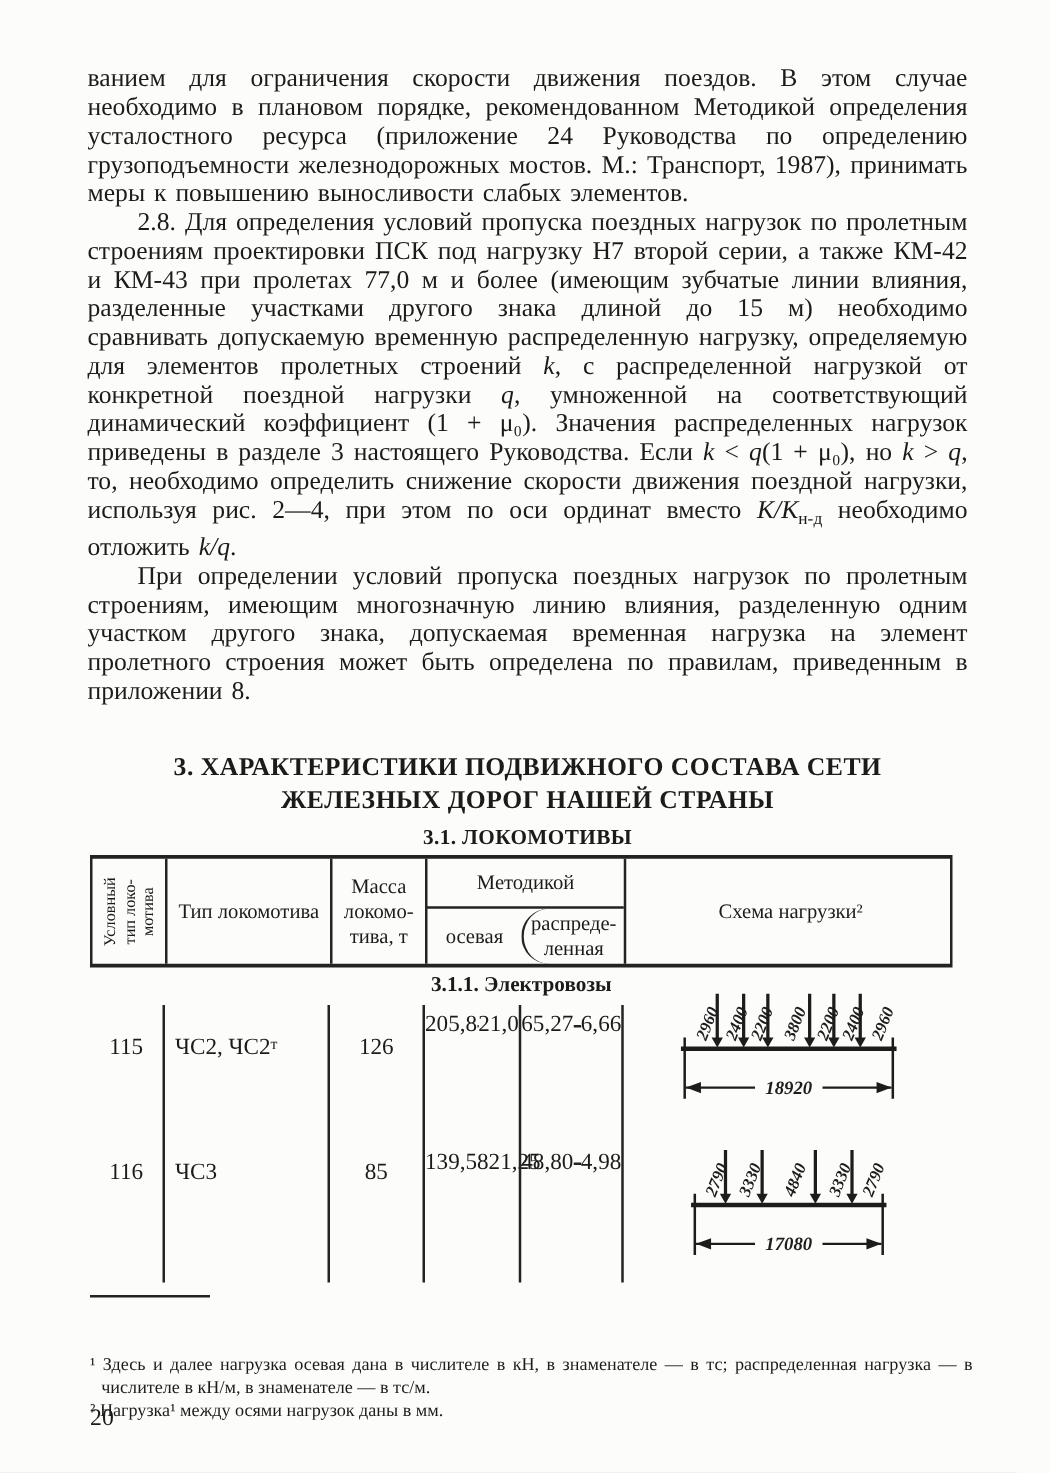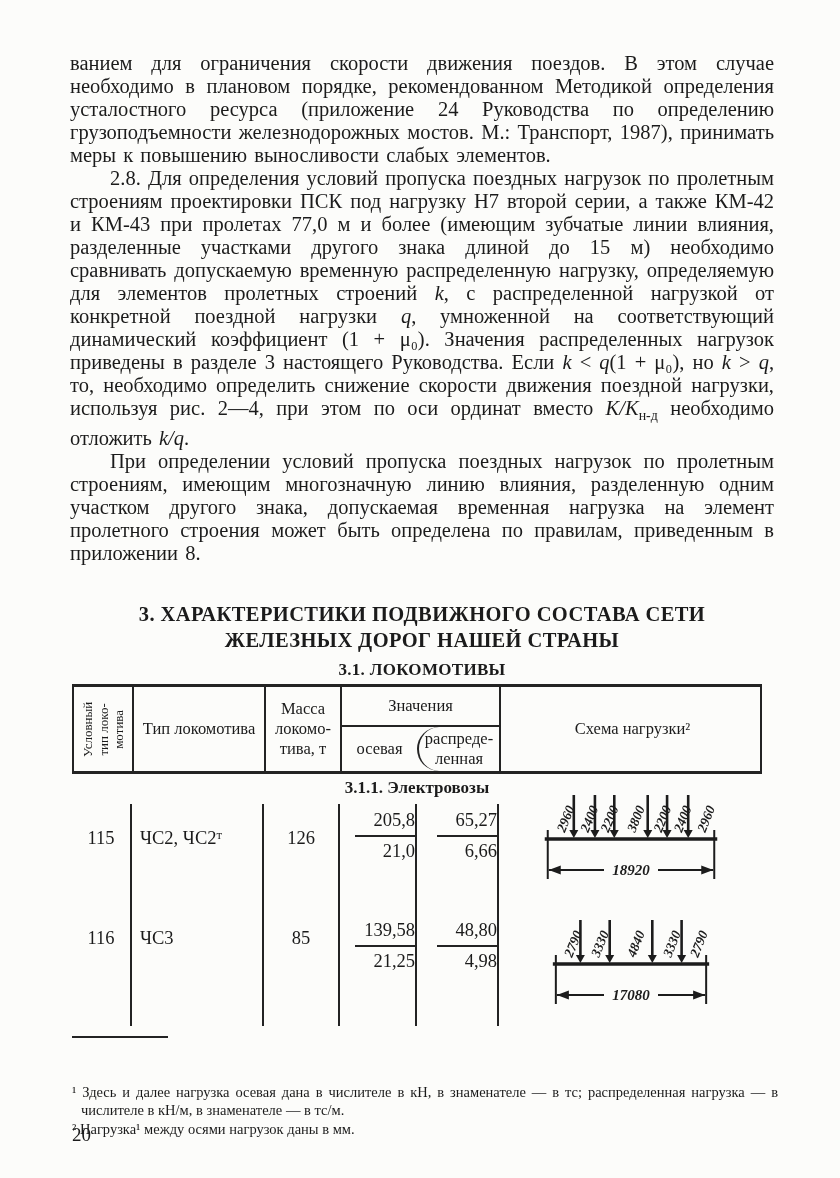--- a/index.html
+++ b/index.html
@@ -37,21 +37,21 @@
   .c4top{grid-row:1;grid-column:4/6;border-bottom:2px solid #232323;}
   .c4a{grid-row:2;grid-column:4;}
   .c4b{grid-row:2;grid-column:5;border-radius:22px;}
   .c5{grid-row:1/3;grid-column:6;}
   .rot{transform:rotate(-90deg);white-space:pre-line;font-size:13px;line-height:1.2;text-align:center;width:84px;}
   .tsection{height:30px;font-size:17px;font-weight:bold;text-align:center;padding-top:4px;box-sizing:border-box;}
   .trow{display:grid;grid-template-columns:58px 132px 76px 77px 82px 265px;box-sizing:border-box;}
   .trow .cell{box-sizing:border-box;display:flex;justify-content:center;align-items:flex-start;font-size:18.5px;}
   .cell.code,.cell.mass{padding-top:24px;}
   .cell.type{justify-content:flex-start;padding:24px 0 0 8px;}
-  .fraction{display:flex;flex-direction:column;align-items:flex-end;width:100%;}
+  .fraction{display:flex;flex-direction:row;align-items:center;width:100%;}
   .fraction .bar{width:60px;border-top:2px solid #232323;margin:4px 0;}
   .row1{height:100px;}
   .row2{height:118px;}
   .row1 .fraction{padding-top:6px;}
   .row2 .fraction{padding-top:16px;}
   .diag-cell{overflow:visible;}
   .row1 .diag-cell svg{margin-top:-29px;}
   .row2 .diag-cell svg{margin-top:-4px;}
   
   .footnote-sep{position:absolute;left:72px;top:1036px;width:96px;border-top:2px solid #232323;}
@@ -79,21 +79,21 @@
     <div class="thead">
       <div class="hc c1">
           <div class="rot">Условный
 тип локо-
 мотива</div>
         </div>
       <div class="hc c2 bl">Тип локомотива</div>
       <div class="hc c3 bl pre">Масса
 локомо-
 тива, т</div>
-      <div class="hc c4top bl">Значения</div>
+      <div class="hc c4top bl">Методикой</div>
       <div class="hc c4a bl">осевая</div>
       <div class="hc c4b bl pre">распреде-
 ленная</div>
       <div class="hc c5 bl">Схема нагрузки²</div>
     </div>
 
     <div class="tsection">3.1.1. Электровозы</div>
 
     <div class="trow row1">
       <div class="cell code">115</div>

